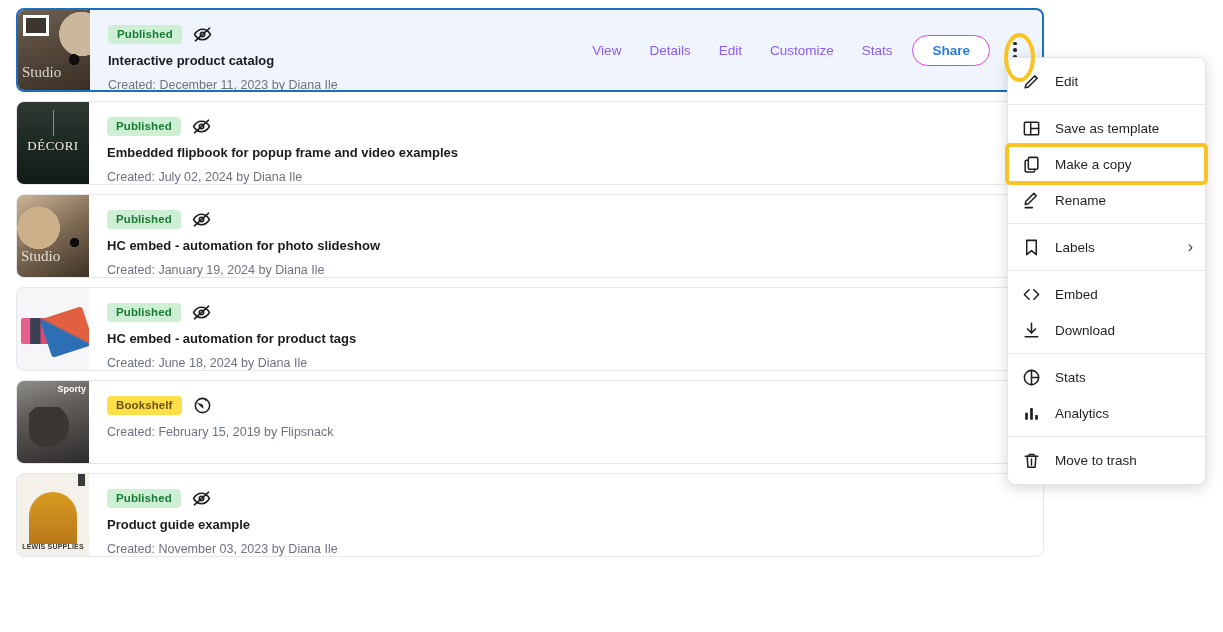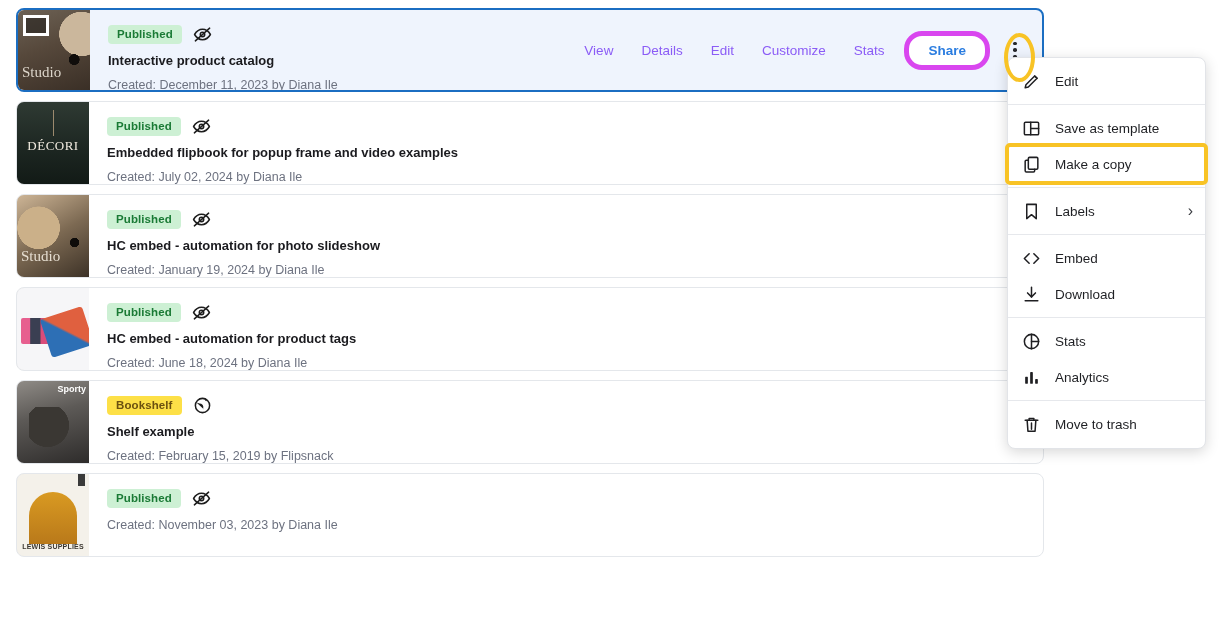--- a/index.html
+++ b/index.html
@@ -207,21 +207,21 @@
     white-space: nowrap;
     cursor: pointer;
     background: none; border: none;
     font-family: inherit;
   }
   .share-btn {
     font-size: 13.5px;
     color: #2b7de0;
     font-weight: bold;
     padding: 7px 19px;
-    border: 5px solid #d946ef;
+    border: 1px solid #d946ef;
     border-radius: 18px;
     background: #ffffff;
     margin-left: 6px;
     cursor: pointer;
     font-family: inherit;
   }
   .kebab {
     width: 30px; height: 30px;
     margin-left: 10px;
     margin-right: 6px;
@@ -400,40 +400,40 @@
           <div class="meta-line">
             <span class="badge bookshelf">Bookshelf</span>
             <span class="vis-icon">
               <svg width="19" height="19" viewBox="0 0 24 24" fill="none" stroke="currentColor" stroke-width="1.9">
                 <circle cx="12" cy="12" r="9"></circle>
                 <path d="M4 8c3 2 6 1 8 3s0 5 2 6" fill="currentColor" stroke="none"></path>
                 <path d="M15 3.5c-1 2 1 3 3 3" fill="currentColor" stroke="none"></path>
               </svg>
             </span>
           </div>
-          <div class="row-title">Shelf example</div>
           <div class="row-sub">Created: February 15, 2019 by Flipsnack</div>
         </div>
       </div>
       <div class="row">
         <div class="thumb">
           <div class="art art-lewis"></div>
           <div class="thumb-corner"></div>
         </div>
         <div class="row-body">
           <div class="meta-line">
             <span class="badge published">Published</span>
             <span class="vis-icon">
               <svg width="19" height="19" viewBox="0 0 24 24" fill="none" stroke="currentColor" stroke-width="1.9" stroke-linecap="round" stroke-linejoin="round">
                 <path d="M2 12s3.8-6.5 10-6.5S22 12 22 12s-3.8 6.5-10 6.5S2 12 2 12z"></path>
                 <circle cx="12" cy="12" r="2.8"></circle>
                 <line x1="3" y1="20" x2="21" y2="4"></line>
               </svg>
             </span>
           </div>
+          <div class="row-title">Product guide example</div>
           <div class="row-sub">Created: November 03, 2023 by Diana Ile</div>
         </div>
       </div>
     </div>
 
   <div class="kebab-highlight"></div>
 
   <div class="menu" id="menu">
       <div class="menu-item">
         <span class="mi-icon">
@@ -456,20 +456,29 @@
         <span class="mi-label">Save as template</span>
       </div>
       <div class="menu-item highlighted">
         <span class="mi-icon">
           <svg width="19" height="19" viewBox="0 0 24 24" fill="none" stroke="currentColor" stroke-width="1.9" stroke-linecap="round" stroke-linejoin="round">
             <rect x="8" y="3" width="12" height="15" rx="1.5"></rect>
             <path d="M16 18v2a1.5 1.5 0 0 1-1.5 1.5H5.5A1.5 1.5 0 0 1 4 20V8a1.5 1.5 0 0 1 1.5-1.5H8"></path>
           </svg>
         </span>
         <span class="mi-label">Make a copy</span>
+      </div>
+      <div class="menu-item">
+        <span class="mi-icon">
+          <svg width="19" height="19" viewBox="0 0 24 24" fill="none" stroke="currentColor" stroke-width="1.9" stroke-linecap="round" stroke-linejoin="round">
+            <path d="M4 17l4-1 10-10-3-3L5 13l-1 4z"></path>
+            <line x1="4" y1="21" x2="13" y2="21"></line>
+          </svg>
+        </span>
+        <span class="mi-label">Rename</span>
       </div>
       <div class="menu-sep"></div>
       <div class="menu-item">
         <span class="mi-icon">
           <svg width="19" height="19" viewBox="0 0 24 24" fill="none" stroke="currentColor" stroke-width="1.9" stroke-linecap="round" stroke-linejoin="round">
             <path d="M6 3h12v18l-6-5-6 5V3z"></path>
           </svg>
         </span>
         <span class="mi-label">Labels</span>
         <span class="mi-chevron">›</span>

